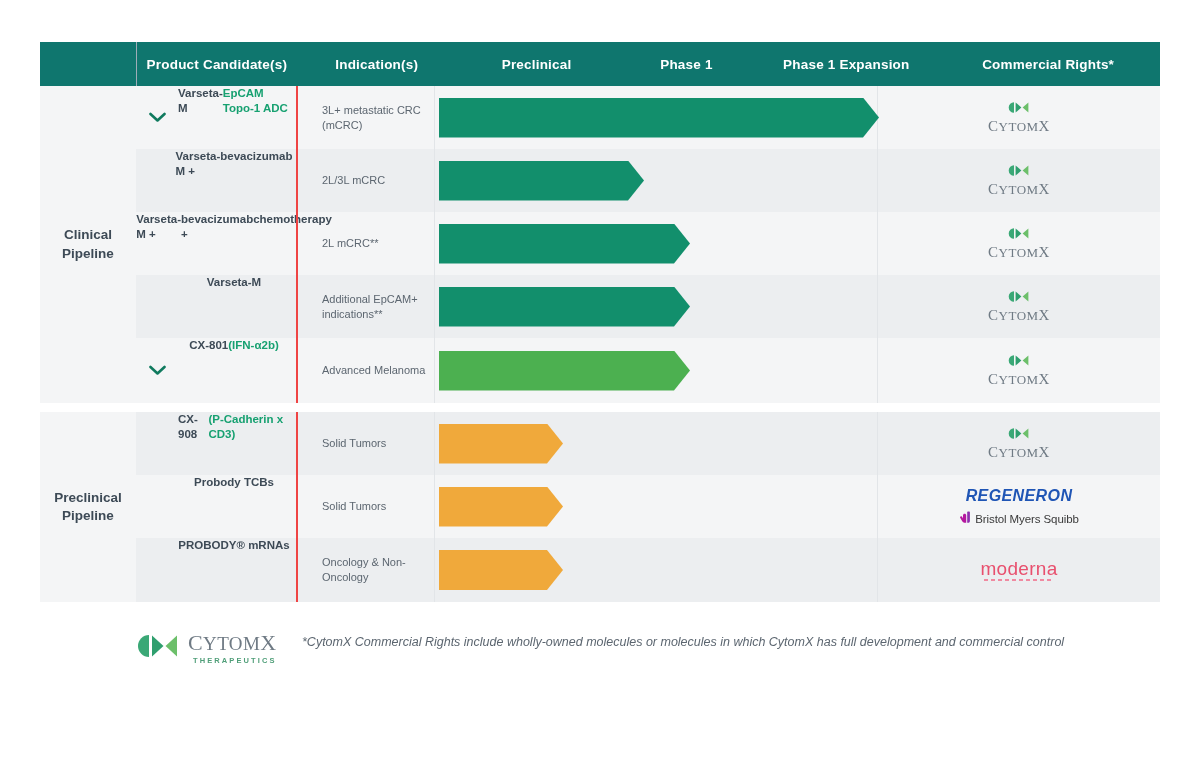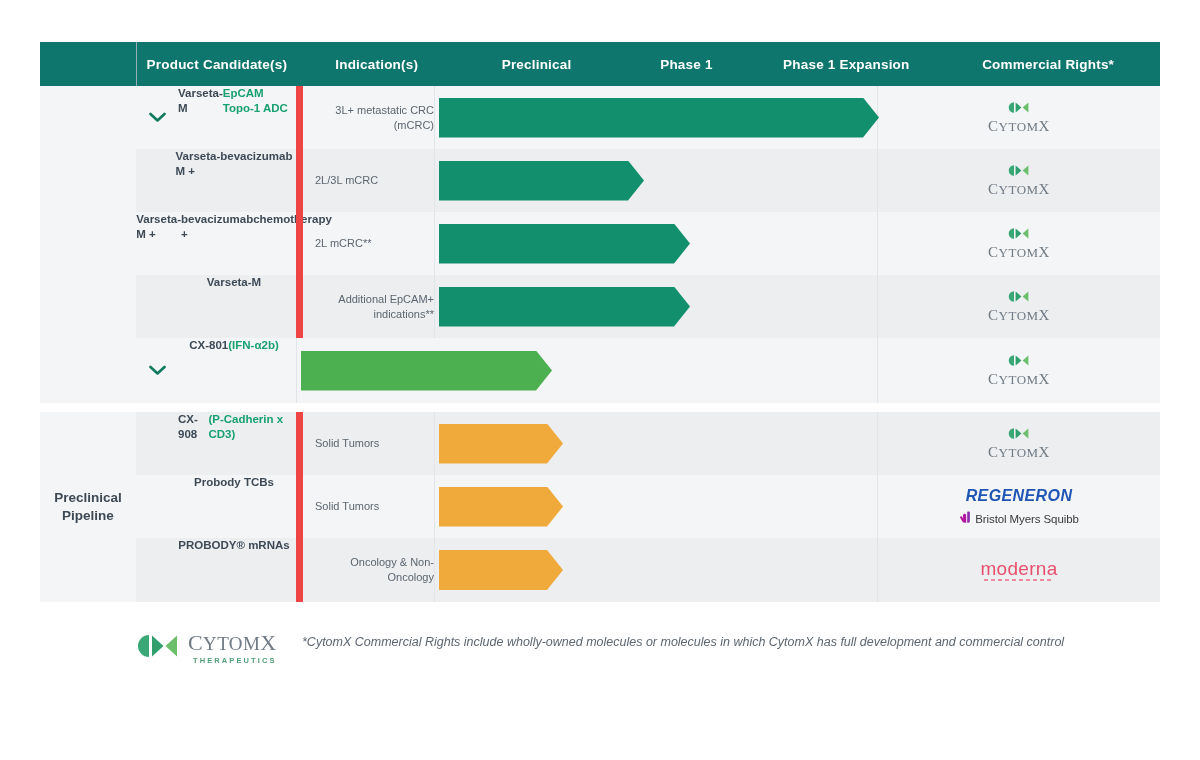--- a/index.html
+++ b/index.html
@@ -103,24 +103,23 @@
     display: flex;
     justify-content: center;
     padding-right: 6px;
     box-sizing: border-box;
   }
   .cell-indication {
     width: 138px;
     flex: 0 0 138px;
     display: flex;
     align-items: center;
-    padding-left: 12px;
+    padding-left: 24px;
     box-sizing: border-box;
-    border-left: 7px solid #ef4444;
-    text-align: right;
+    border-left: 2px solid #ef4444;
   }
   .cell-track {
     flex: 1 1 auto;
     position: relative;
     border-left: 1px solid #e2e5e8;
   }
   .cell-rights {
     width: 282px;
     flex: 0 0 282px;
     display: flex;
@@ -270,20 +269,26 @@
     <div class="hdr-spacer"></div>
     <div class="header-cell hdr-cand">Product Candidate(s)</div>
     <div class="header-cell hdr-ind">Indication(s)</div>
     <div class="header-cell hdr-precl">Preclinical</div>
     <div class="header-cell hdr-ph1">Phase 1</div>
     <div class="header-cell hdr-ph1e">Phase 1 Expansion</div>
     <div class="header-cell hdr-rights">Commercial Rights*</div>
   </div>
 
   <div class="section" id="section-clinical">
+    <div class="section-label">
+      <span>
+        <span>Clinical</span><br>
+        <span>Pipeline</span>
+      </span>
+    </div>
 
     <div class="rows">
 
       <div class="row plain" style="height:63px">
         <div class="cell-chevron">
           <span class="chev">
             <svg width="17" height="11" viewBox="0 0 17 11">
                 <path d="M1.5 2 L8.5 8.5 L15.5 2" fill="none" stroke="#0f7a5e" stroke-width="2.6" stroke-linecap="round" stroke-linejoin="round"></path>
               </svg>
           </span>
@@ -394,20 +399,23 @@
         <div class="cell-chevron">
           <span class="chev">
             <svg width="17" height="11" viewBox="0 0 17 11">
                 <path d="M1.5 2 L8.5 8.5 L15.5 2" fill="none" stroke="#0f7a5e" stroke-width="2.6" stroke-linecap="round" stroke-linejoin="round"></path>
               </svg>
           </span>
         </div>
         <div class="cell-candidate">
           <span class="cand-name">CX-801</span>
           <span class="cand-sub">(IFN-α2b)</span>
+        </div>
+        <div class="cell-indication">
+          <span class="ind-text">Advanced Melanoma</span>
         </div>
         <div class="cell-track">
           <div class="arrow green" style="width:251px"></div>
         </div>
         <div class="cell-rights">
           <div class="logo-cytomx">
             <span class="mark">
               <svg width="24" height="13" viewBox="0 0 24 13">
                 <path d="M7 1.2 A5.3 5.3 0 0 0 7 11.8 Z" fill="#3aa876"></path>
                 <path d="M8.6 1.4 L14.4 6.5 L8.6 11.6 Z" fill="#2f9f6e"></path>

